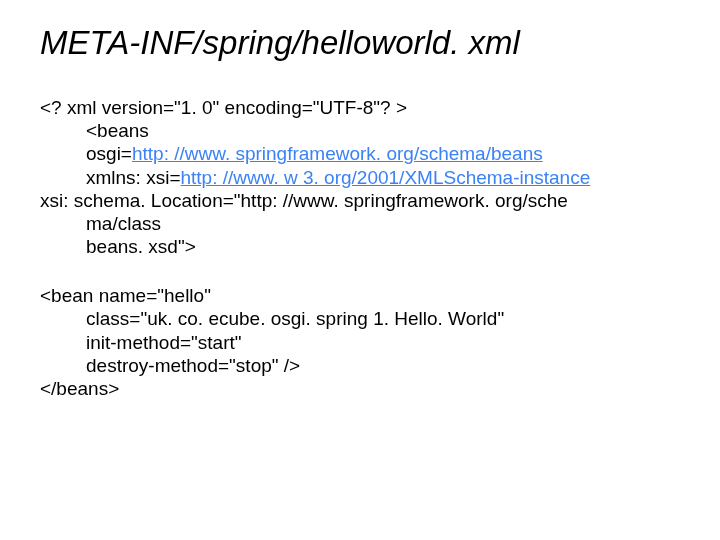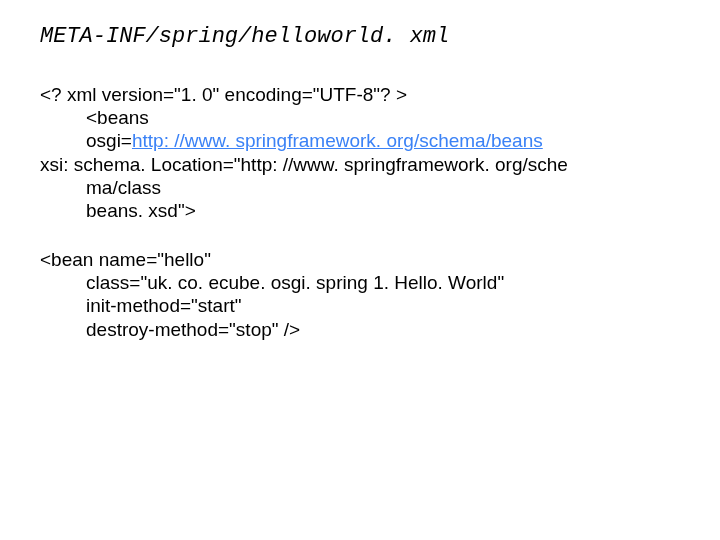--- a/index.html
+++ b/index.html
@@ -13,24 +13,23 @@
   }
   .container {
     padding: 20px 40px 20px 40px;
     box-sizing: border-box;
     width: 720px;
     height: 540px;
   }
   h1.title {
     font-style: italic;
     font-weight: normal;
-    font-size: 22px;
+    font-size: 33px;
     margin: 4px 0 34px 0;
     letter-spacing: 0px;
-    font-family: Liberation Mono, monospace;
   }
   .code-block {
     font-size: 19px;
     line-height: 1.22;
   }
   .code-line {
     white-space: pre;
   }
   .indent {
     padding-left: 46px;
@@ -48,27 +47,29 @@
 <body>
 
 <div class="container">
 
   <h1 class="title">META-INF/spring/helloworld. xml</h1>
 
   <div class="code-block">
     <div class="code-line">&lt;? xml version="1. 0" encoding="UTF-8"? &gt;</div>
     <div class="code-line indent">&lt;beans</div>
     <div class="code-line indent"><span>osgi=</span><span class="link">http: //www. springframework. org/schema/beans</span></div>
+    <div class="code-line indent"><span>xmlns: xsi=</span><span class="link">http: //www. w 3. org/2001/XMLSchema-instance</span></div>
     <div class="code-line">xsi: schema. Location="http: //www. springframework. org/sche</div>
     <div class="code-line indent">ma/class</div>
     <div class="code-line indent">beans. xsd"&gt;</div>
   </div>
 
   <div class="gap"></div>
 
   <div class="code-block">
     <div class="code-line">&lt;bean name="hello"</div>
     <div class="code-line indent">class="uk. co. ecube. osgi. spring 1. Hello. World"</div>
     <div class="code-line indent">init-method="start"</div>
     <div class="code-line indent">destroy-method="stop" /&gt;</div>
+    <div class="code-line">&lt;/beans&gt;</div>
   </div>
 
 </div>
 
 </body></html>

